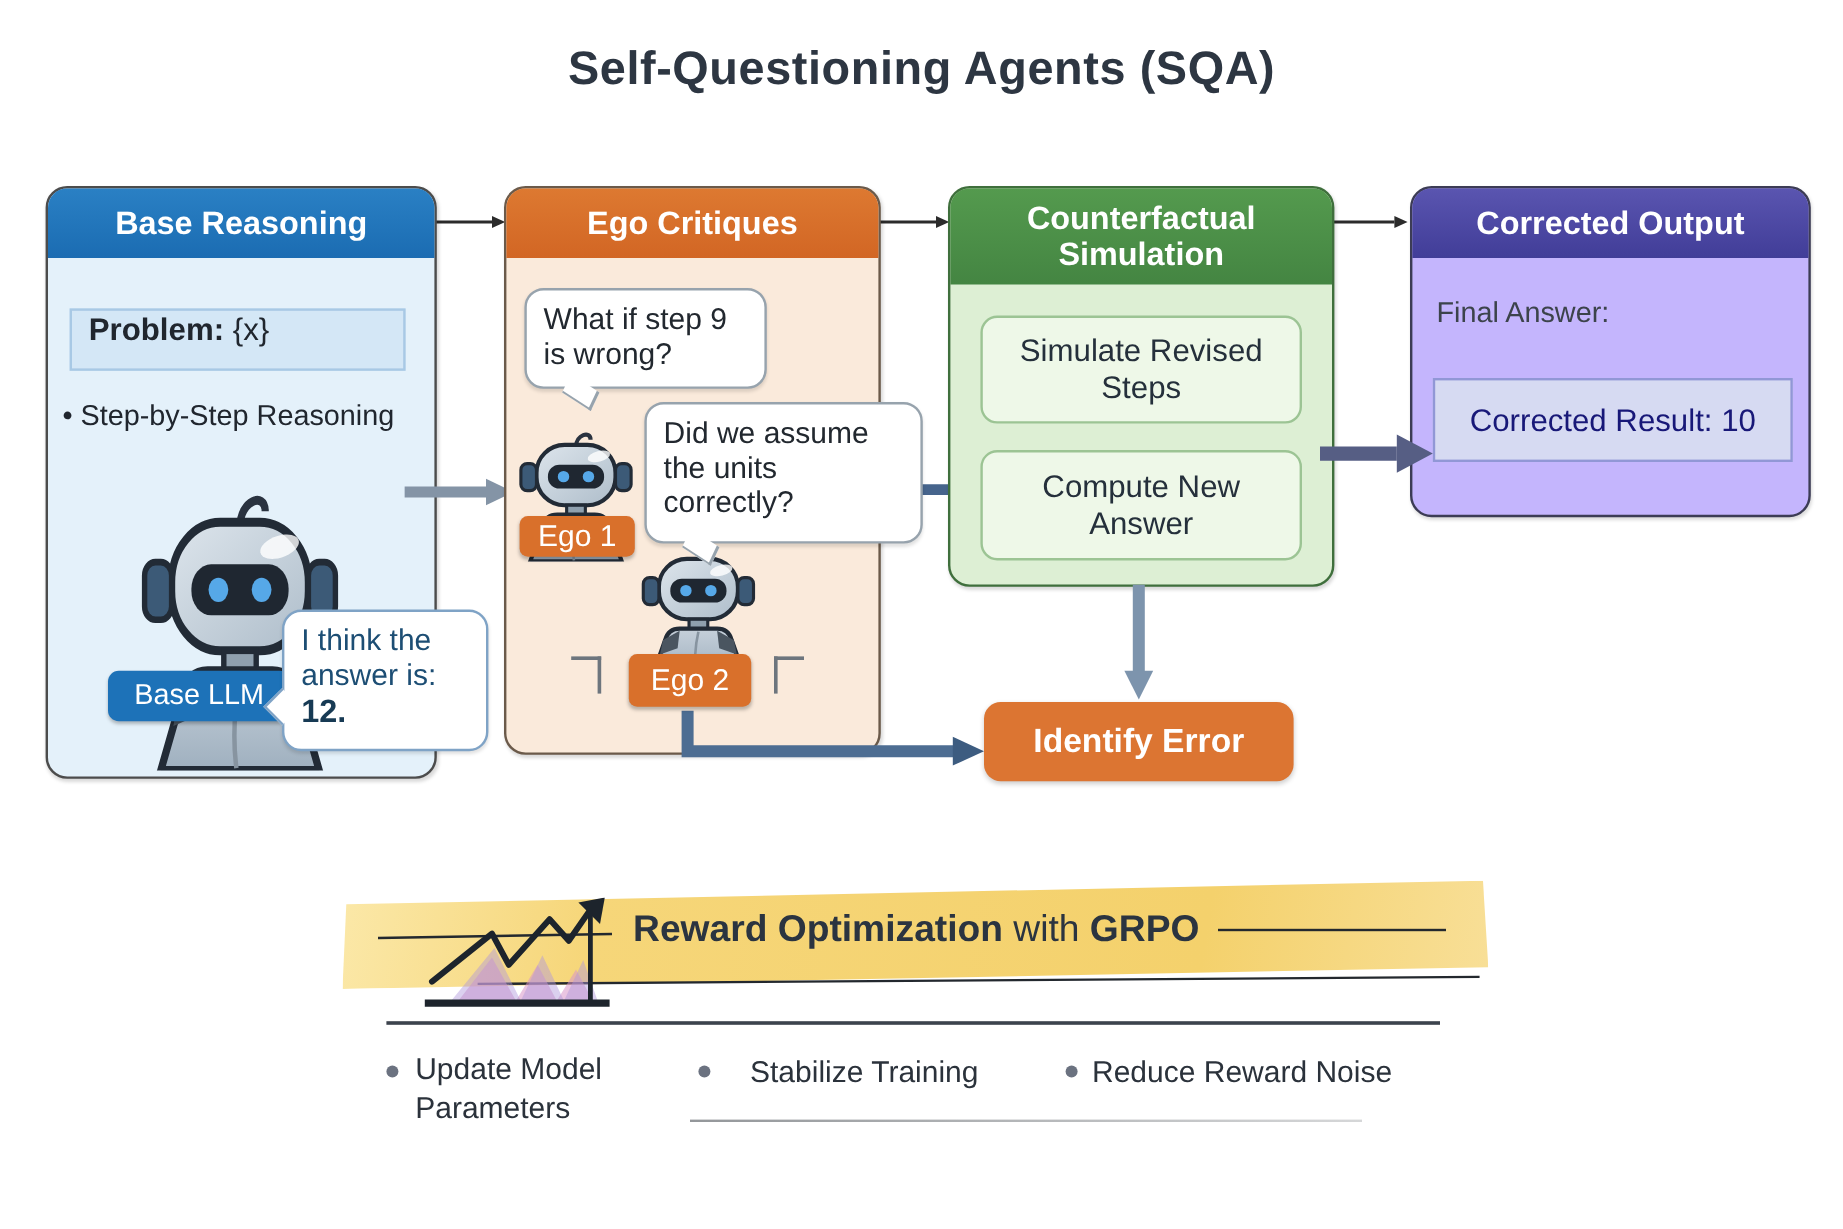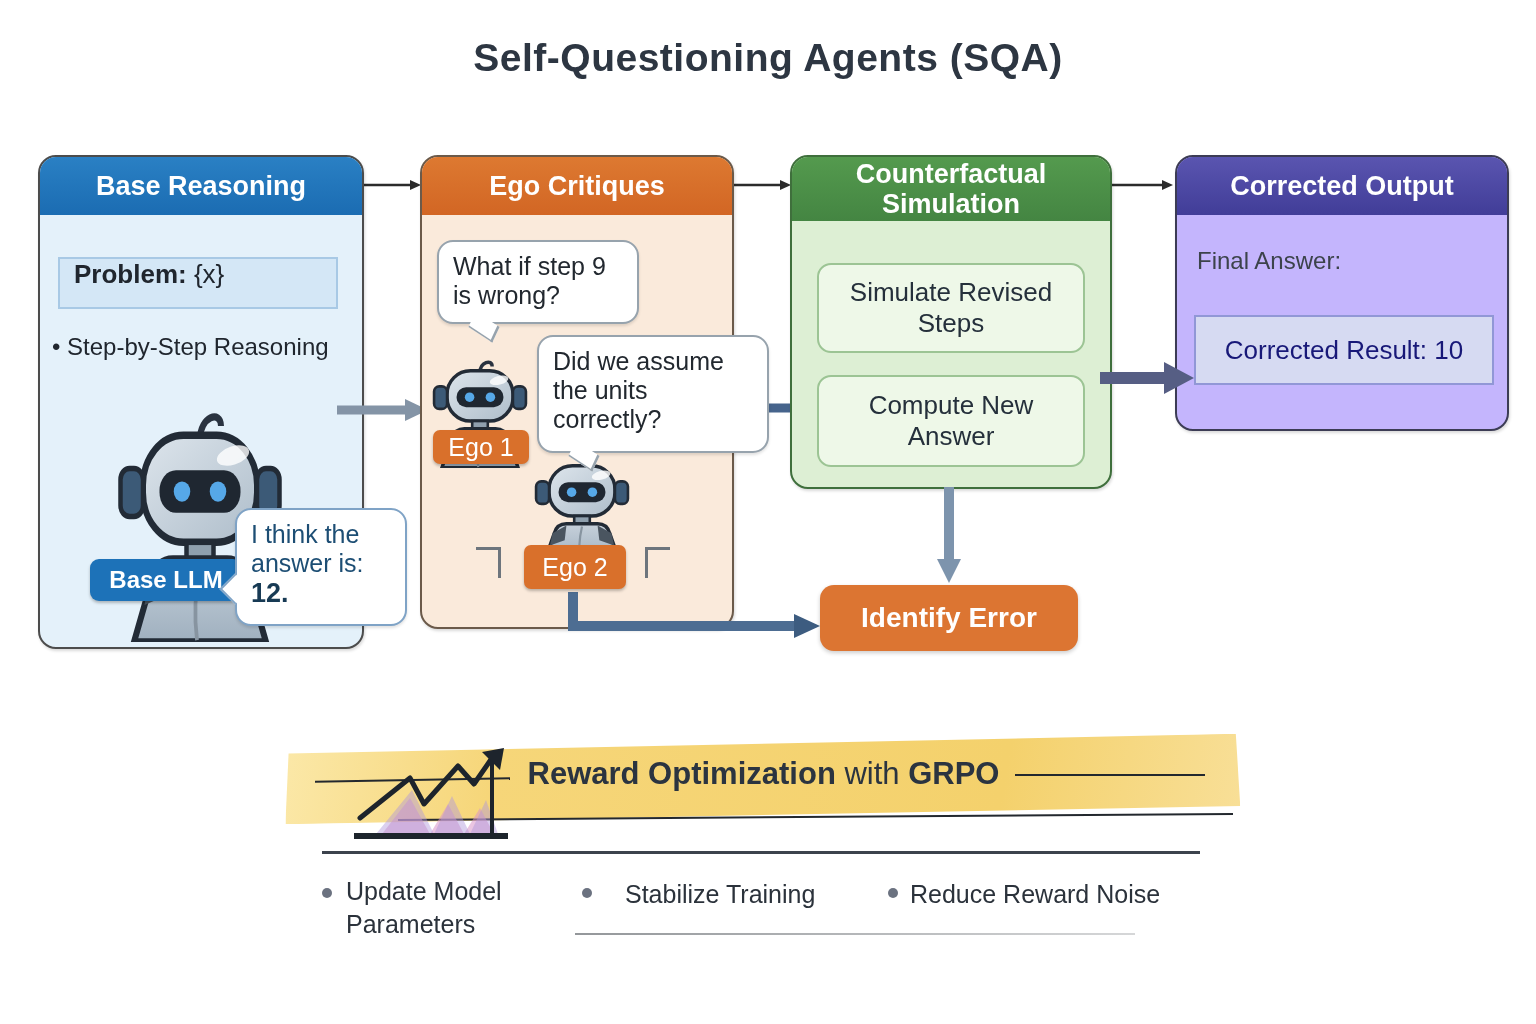--- a/index.html
+++ b/index.html
@@ -22,21 +22,21 @@
   
   #box-base{left:38px;top:155px;width:322px;height:490px;background:#e4f1fa;}
   #box-base .hdr{height:58px;background:linear-gradient(180deg,#2a80c4,#1b6cb2);}
   .problem-box{
     left:18px;top:100px;width:280px;height:52px;background:#d4e7f6;border:2px solid #a8c9e5;
     display:flex;padding-left:14px;font-size:26px;color:#20262e;box-sizing:border-box;
   }
   .step-bullet{left:12px;top:176px;width:300px;font-size:24px;color:#20262e;}
   .basellm-pill{
     left:50px;top:402px;width:152px;height:42px;background:#1d72b8;border-radius:9px;
-    color:#fff;font-weight:bold;font-size:24px;display:flex;align-items:center;justify-content:center;
+    color:#fff;font-weight:normal;font-size:24px;display:flex;align-items:center;justify-content:center;
     box-shadow:0 2px 3px rgba(0,0,0,.25);z-index:6;
   }
   
   .bubble{
     background:#fff;border:2px solid #97a3ad;border-radius:16px;color:#22282f;
     font-size:25px;padding:10px 14px;box-sizing:border-box;z-index:7;box-shadow:0 2px 3px rgba(0,0,0,.12);
   }
   .bubble.blue{border-color:#7fa3c6;color:#1d4e74;}
   .tail-down:after{
     content:"";position:absolute;left:34px;bottom:-16px;width:20px;height:20px;background:#fff;
@@ -57,21 +57,21 @@
     background:#d9702b;border-radius:7px;color:#fff;font-weight:normal;font-size:25px;
     display:flex;align-items:center;justify-content:center;box-shadow:0 2px 3px rgba(0,0,0,.25);z-index:6;
   }
   #ego1-pill{left:433px;top:430px;width:96px;height:34px;}
   #ego2-pill{left:524px;top:545px;width:102px;height:44px;}
   .bracket{width:22px;height:28px;z-index:5;}
   .bracket.l{border-top:3px solid #6d757d;border-right:3px solid #6d757d;}
   .bracket.r{border-top:3px solid #6d757d;border-left:3px solid #6d757d;}
   
   #box-cf{left:790px;top:155px;width:318px;height:330px;background:#ddefd4;border-color:#3f6f3c;}
-  #box-cf .hdr{height:64px;background:linear-gradient(180deg,#549a4e,#448542);padding:0 20px;}
+  #box-cf .hdr{height:80px;background:linear-gradient(180deg,#549a4e,#448542);padding:0 20px;}
   .cf-sub{
     background:#eef8e8;border:2px solid #9cc494;border-radius:14px;color:#25303b;font-size:26px;
     display:flex;align-items:center;justify-content:center;text-align:center;line-height:1.2;padding:0 10px;box-sizing:border-box;
   }
   #cf-sub1{left:25px;top:106px;width:268px;height:90px;}
   #cf-sub2{left:25px;top:218px;width:268px;height:92px;}
   
   #box-out{left:1175px;top:155px;width:330px;height:272px;background:#c4b5fd;border-color:#3c3c55;}
   #box-out .hdr{height:58px;background:linear-gradient(180deg,#5a55b0,#413d98);}
   .final-label{left:20px;top:90px;font-size:24px;color:#3c434b;}

